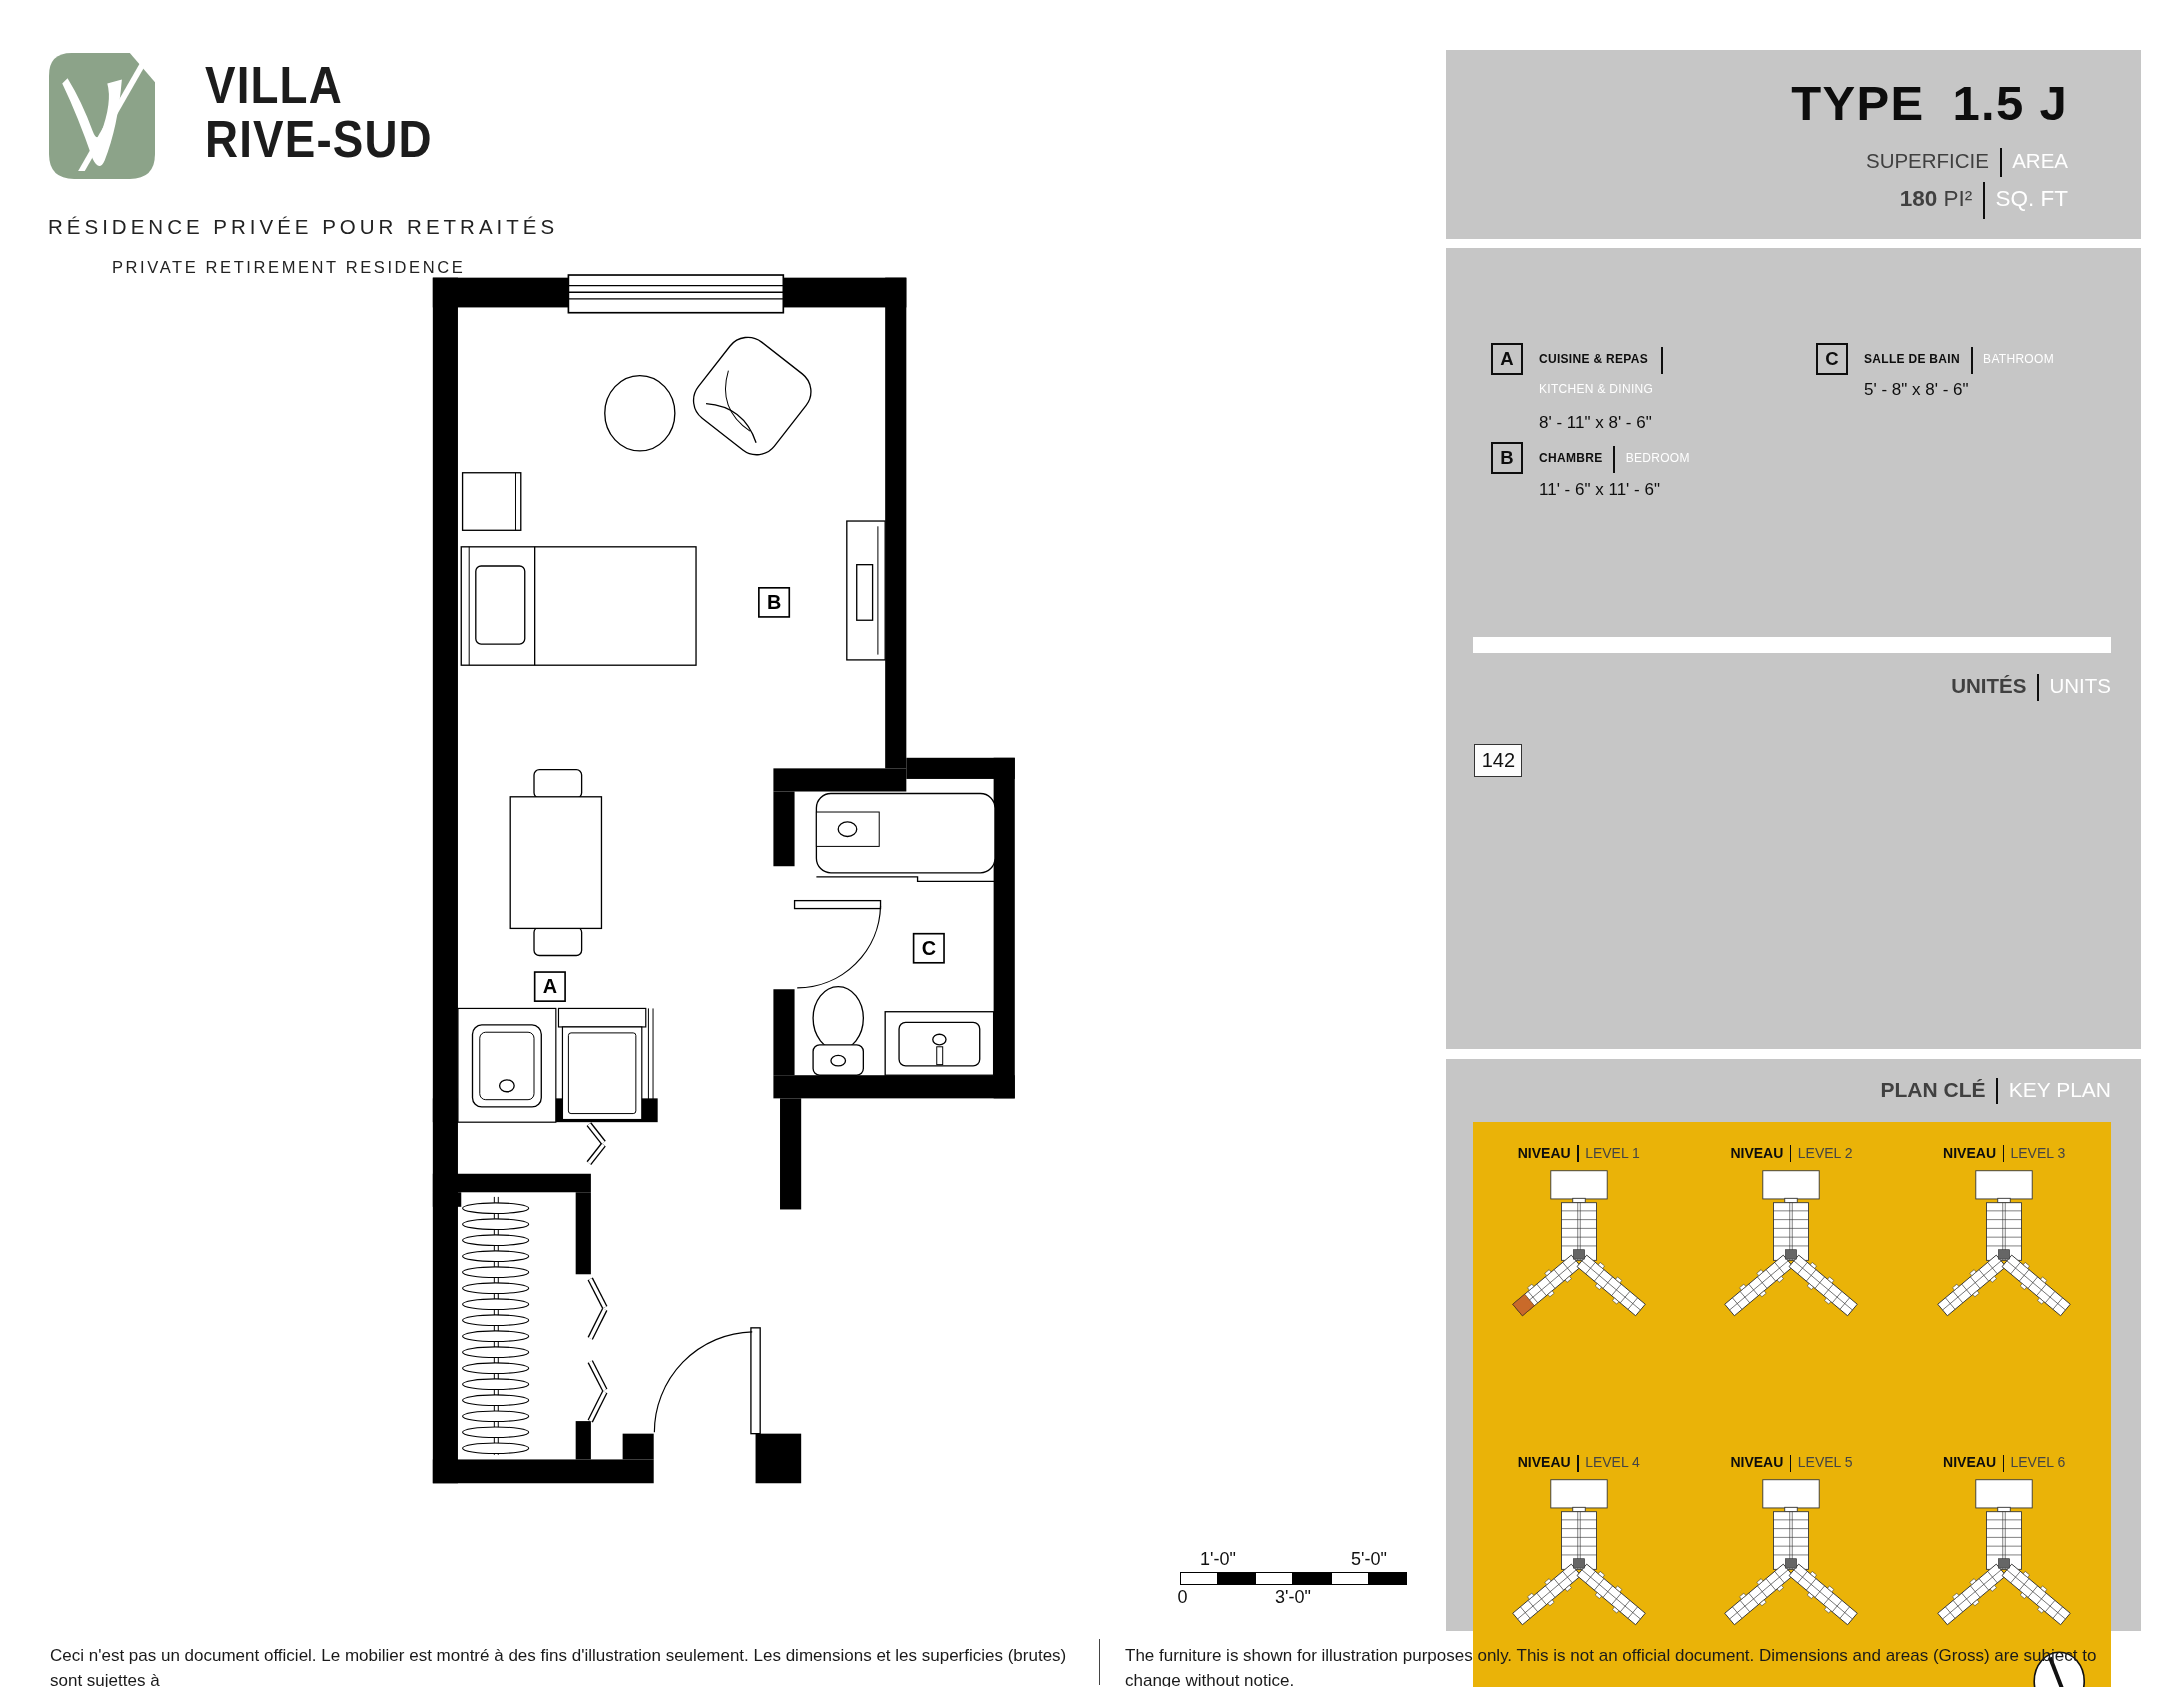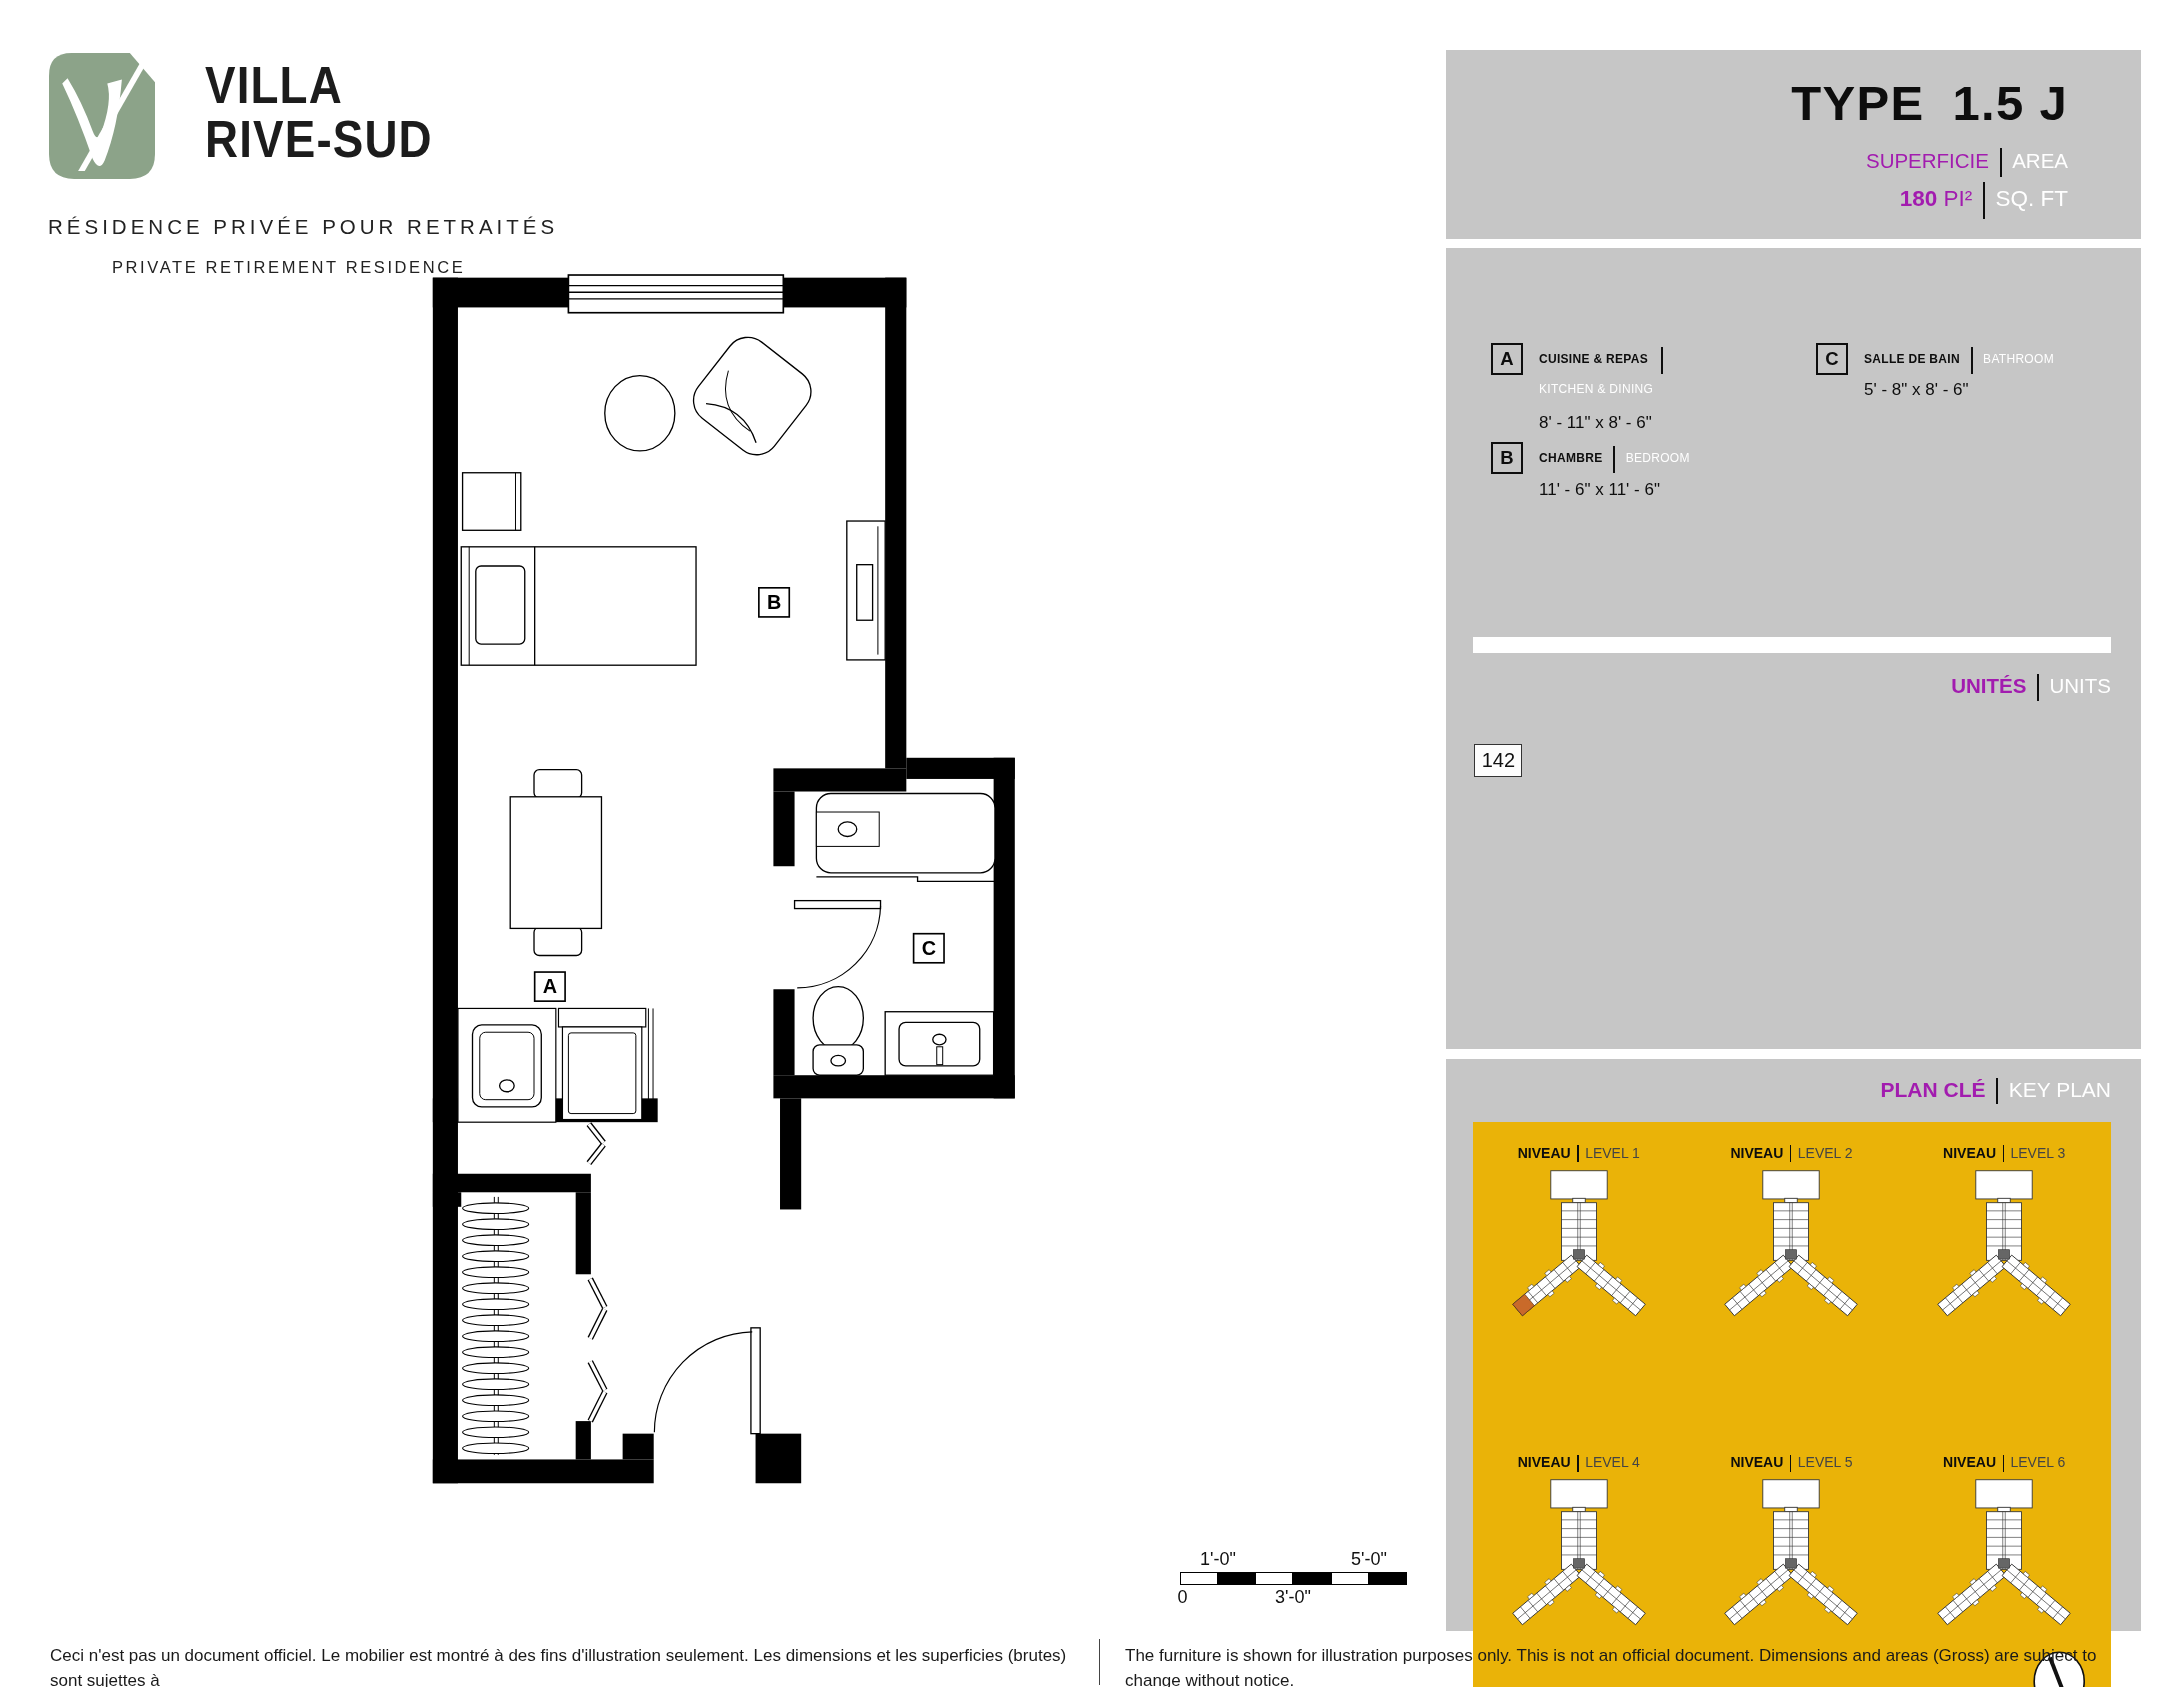--- a/index.html
+++ b/index.html
@@ -23,21 +23,21 @@
   .panel-legend { top:248px; height:801px; }
   .panel-keyplan{ top:1059px; height:572px; }
 
   .hdr-type { position:absolute; right:73px; top:25px; font-weight:bold; font-size:49px;
               letter-spacing:1.3px; color:#0d0d0d; white-space:nowrap; }
   .hdr-type .tv { margin-left:28px; }
   .hdr-line { position:absolute; right:73px; white-space:nowrap; font-size:20.5px; }
   .hdr-area-labels { top:98px; }
   .hdr-area-values { top:132px; font-size:22.5px; }
   .wtxt { color:#fff; }
-  .btxt { color:#a21caf; }
+  .btxt { color:#404040; }
   .bold { font-weight:bold; }
   .vbar { display:inline-block; width:2px; background:#0d0d0d; vertical-align:middle; margin:0 10.6px; }
   .vbar.h44 { height:29px; } .vbar.h56 { height:37px; } .vbar.h40 { height:26.5px; }
 
   
   .leg-box { position:absolute; width:32px; height:32px; border:2px solid #0d0d0d; background:#c6c6c6;
              display:flex; align-items:center; justify-content:center; font-weight:bold; font-size:18.5px; color:#0d0d0d; }
   .leg-line { position:absolute; white-space:nowrap; font-size:12px; }
   .leg-name { font-weight:bold; color:#0d0d0d; letter-spacing:0.3px; }
   .leg-en { color:#fff; letter-spacing:0.3px; }

